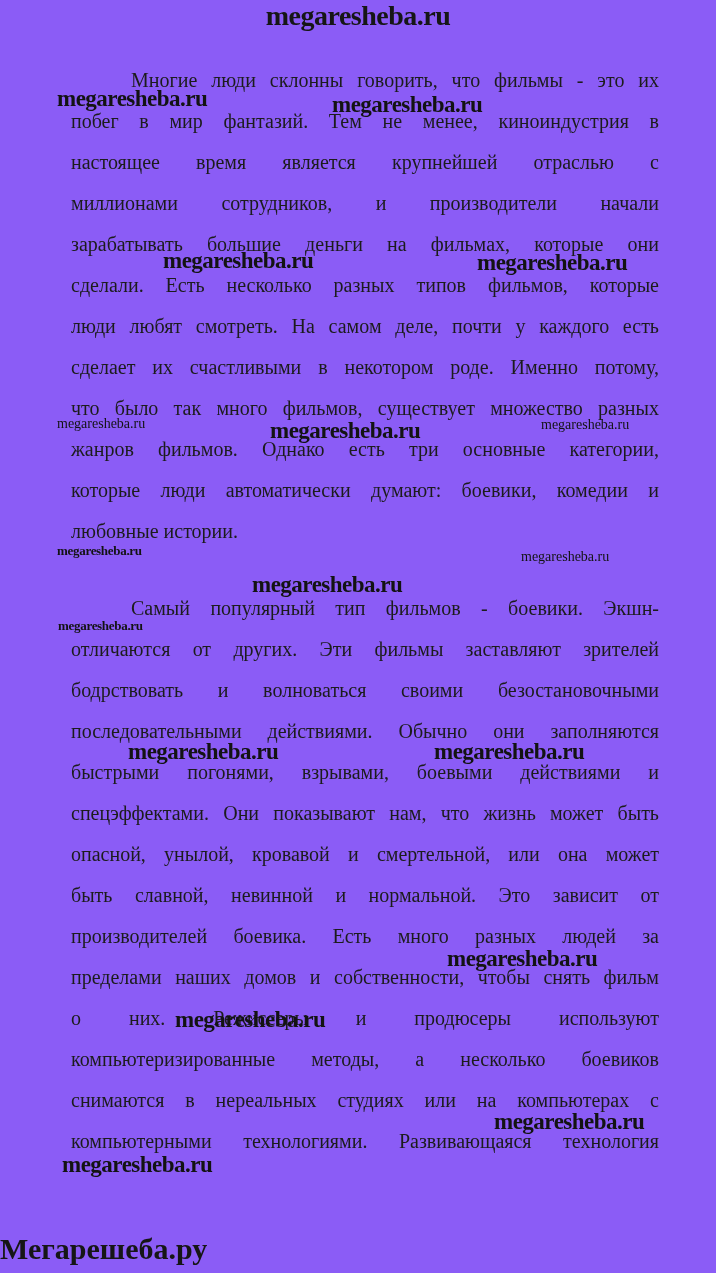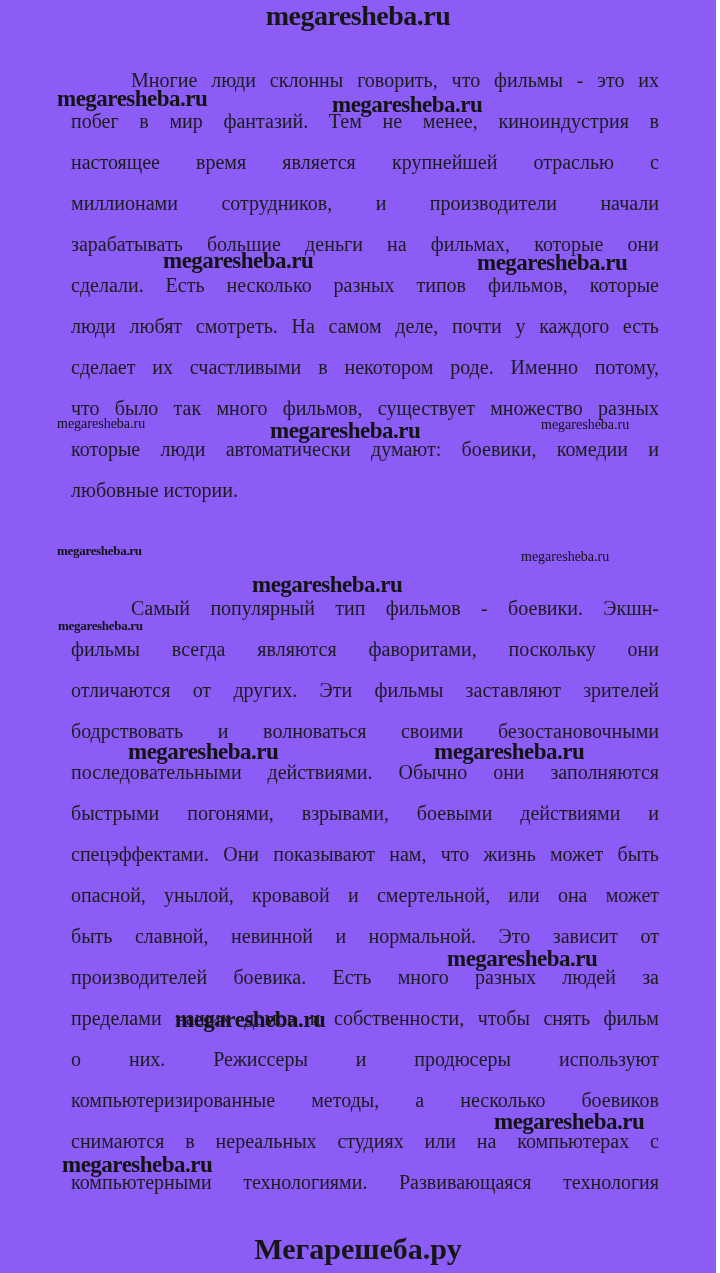--- a/index.html
+++ b/index.html
@@ -18,21 +18,20 @@
     text-align: center;
     font-weight: 700;
     font-size: 28px;
     line-height: 32px;
     color: #161616;
     letter-spacing: -0.5px;
   }
   .footer-brand {
     position: absolute;
     top: 1232px; left: 0; right: 0;
-    text-align: center;
     font-weight: 700;
     font-size: 30px;
     color: #161616;
   }
   .paragraph {
     position: absolute;
     left: 55px;
     width: 604px;
   }
   .paragraph.p0 { top: 60px; }
@@ -79,26 +78,26 @@
       <div class="paragraph p0">
         <div class="line indent">Многие люди склонны говорить, что фильмы - это их</div>
         <div class="line">побег в мир фантазий. Тем не менее, киноиндустрия в</div>
         <div class="line">настоящее время является крупнейшей отраслью с</div>
         <div class="line">миллионами сотрудников, и производители начали</div>
         <div class="line">зарабатывать большие деньги на фильмах, которые они</div>
         <div class="line">сделали. Есть несколько разных типов фильмов, которые</div>
         <div class="line">люди любят смотреть. На самом деле, почти у каждого есть</div>
         <div class="line">сделает их счастливыми в некотором роде. Именно потому,</div>
         <div class="line">что было так много фильмов, существует множество разных</div>
+        <div class="line">жанров фильмов. Однако есть три основные категории,</div>
         <div class="line">которые люди автоматически думают: боевики, комедии и</div>
         <div class="line no-stretch">любовные истории.</div>
       </div>
       <div class="paragraph p1">
         <div class="line indent">Самый популярный тип фильмов - боевики. Экшн-</div>
-        <div class="line">фильмы всегда являются фаворитами, поскольку они</div>
         <div class="line">отличаются от других. Эти фильмы заставляют зрителей</div>
         <div class="line">бодрствовать и волноваться своими безостановочными</div>
         <div class="line">последовательными действиями. Обычно они заполняются</div>
         <div class="line">быстрыми погонями, взрывами, боевыми действиями и</div>
         <div class="line">спецэффектами. Они показывают нам, что жизнь может быть</div>
         <div class="line">опасной, унылой, кровавой и смертельной, или она может</div>
         <div class="line">быть славной, невинной и нормальной. Это зависит от</div>
         <div class="line">производителей боевика. Есть много разных людей за</div>
         <div class="line">пределами наших домов и собственности, чтобы снять фильм</div>
         <div class="line">о них. Режиссеры и продюсеры используют</div>

